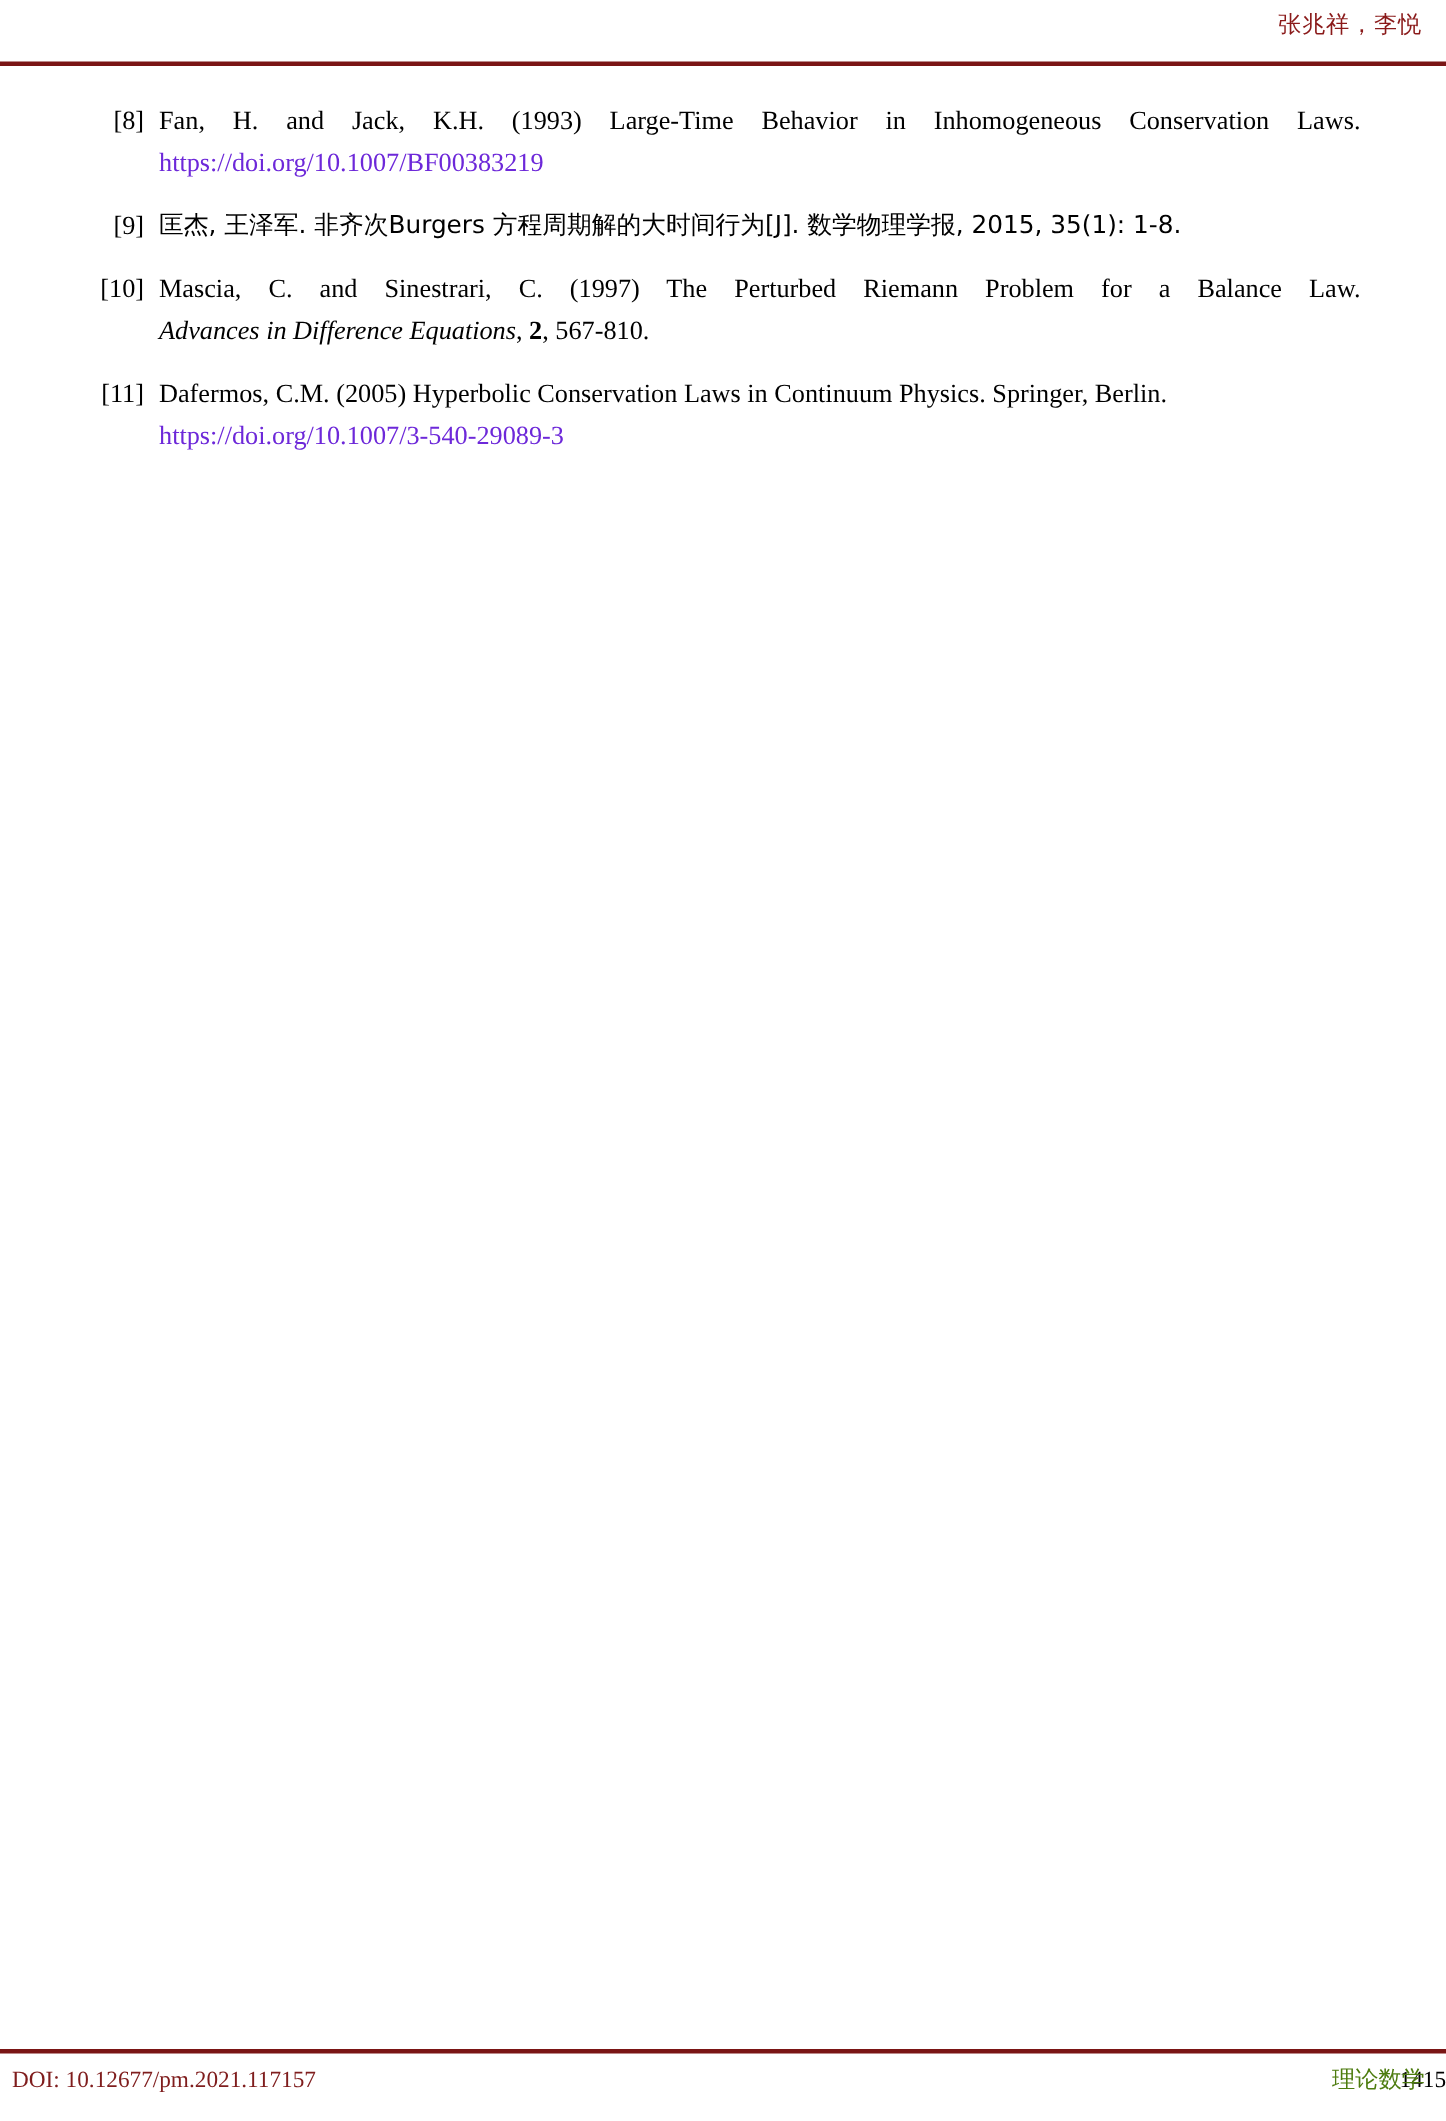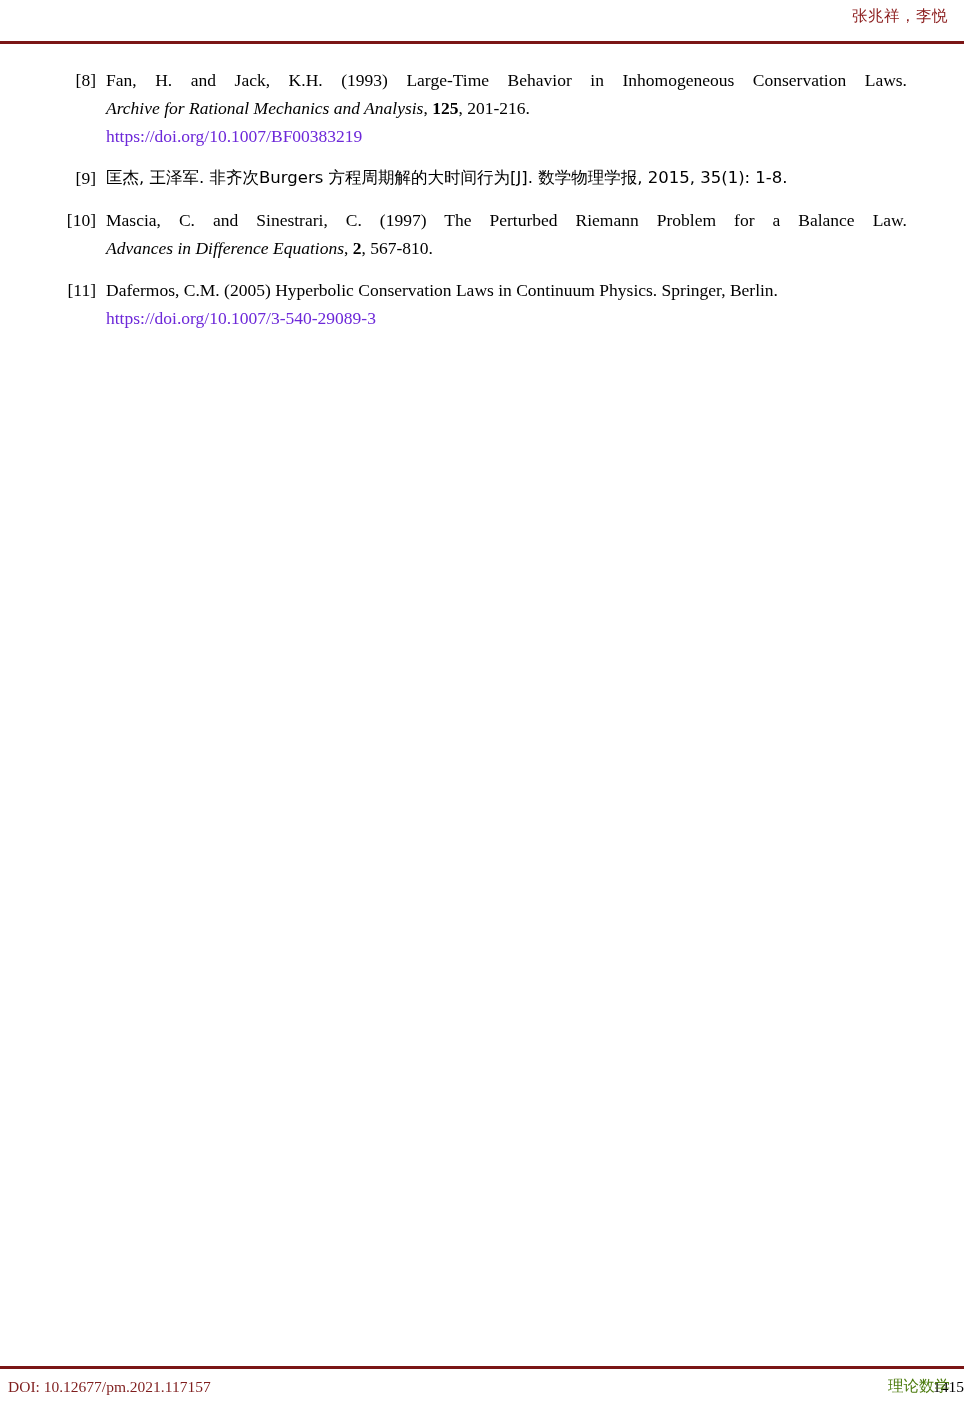--- a/index.html
+++ b/index.html
@@ -150,23 +150,20 @@
     <div class="header-author">张兆祥，李悦</div>
     <div class="header-rule"></div>
   </div>
 
   <div class="refs">
 
     <div class="ref">
       <div class="ref-num">[8]</div>
       <div class="ref-body">
         <span class="line just">Fan, H. and Jack, K.H. (1993) Large-Time Behavior in Inhomogeneous Conservation Laws.</span>
-        <span class="line just-last-left">
-          <span class="it">Archive for Rational Mechanics and Analysis</span><span>, </span><span class="bd">125</span><span>, 201-216.</span>
-        </span>
         <span class="line">
           <a class="doi-link" href="#">https://doi.org/10.1007/BF00383219</a>
         </span>
       </div>
     </div>
 
     <div class="ref">
       <div class="ref-num">[9]</div>
       <div class="ref-body">
         <span class="line cjk just-last-left">匡杰, 王泽军. 非齐次Burgers 方程周期解的大时间行为[J]. 数学物理学报, 2015, 35(1): 1-8.</span>

